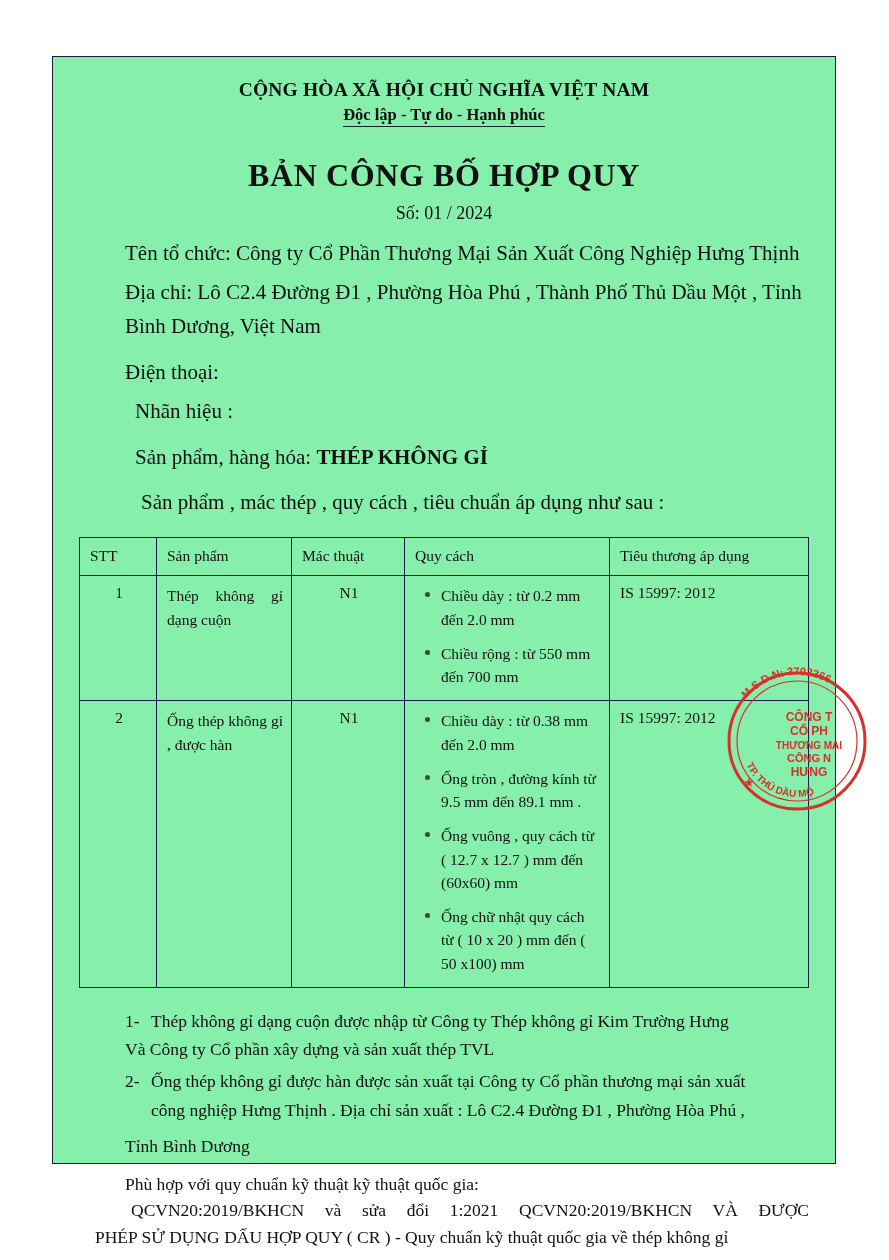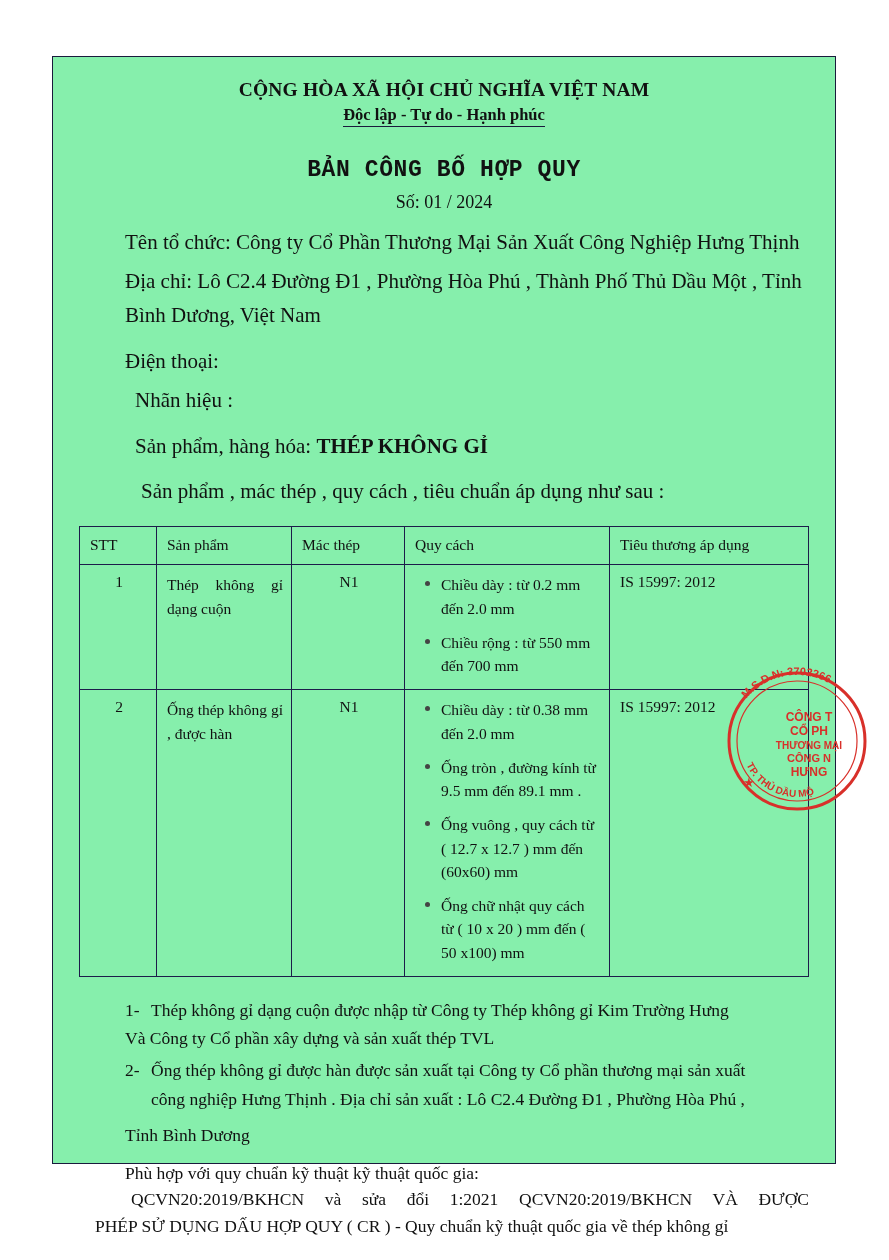--- a/index.html
+++ b/index.html
@@ -46,25 +46,24 @@
   .natl-sub {
     font-size: 16.5px;
     font-weight: bold;
     margin-top: 4px;
     display: inline-block;
     border-bottom: 1.4px solid #1a1a3c;
     padding-bottom: 1px;
   }
 
   .doc-title {
-    font-size: 23px;
+    font-size: 32px;
     font-weight: bold;
     margin-top: 30px;
     letter-spacing: 0.6px;
-    font-family: Liberation Mono, monospace;
   }
   .doc-number {
     font-size: 18px;
     margin-top: 9px;
   }
 
   .body-text {
     font-size: 21px;
     line-height: 1.52;
     margin-top: 14px;
@@ -194,21 +193,21 @@
     <div class="body-text indent2">
       <span>Sản phẩm, hàng hóa: </span><span class="bold">THÉP KHÔNG GỈ</span>
     </div>
     <div class="body-text indent3">Sản phẩm , mác thép , quy cách , tiêu chuẩn áp dụng như sau :</div>
 
     <table class="spec">
       <thead>
         <tr>
           <th class="col-stt">STT</th>
           <th class="col-prod">Sản phẩm</th>
-          <th class="col-mac">Mác thép</th>
+          <th class="col-mac">Mác thuật</th>
           <th class="col-quy">Quy cách</th>
           <th class="col-tc">Tiêu thương áp dụng</th>
         </tr>
       </thead>
       <tbody>
         <tr>
           <td class="c-stt">1</td>
           <td class="justify-cell">Thép không gỉ dạng cuộn</td>
           <td class="c-mac">N1</td>
           <td>

